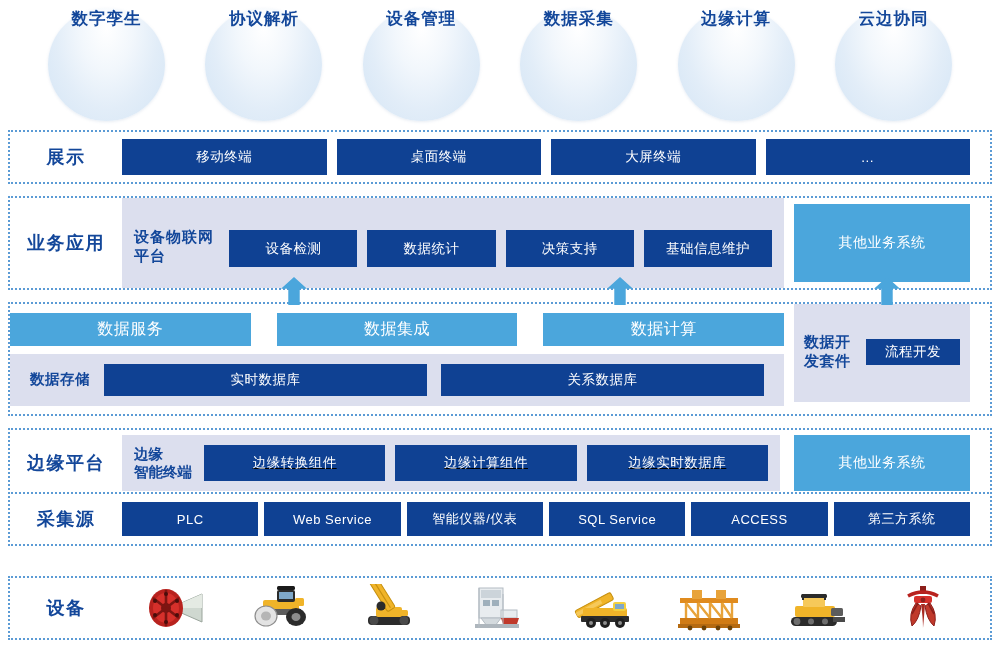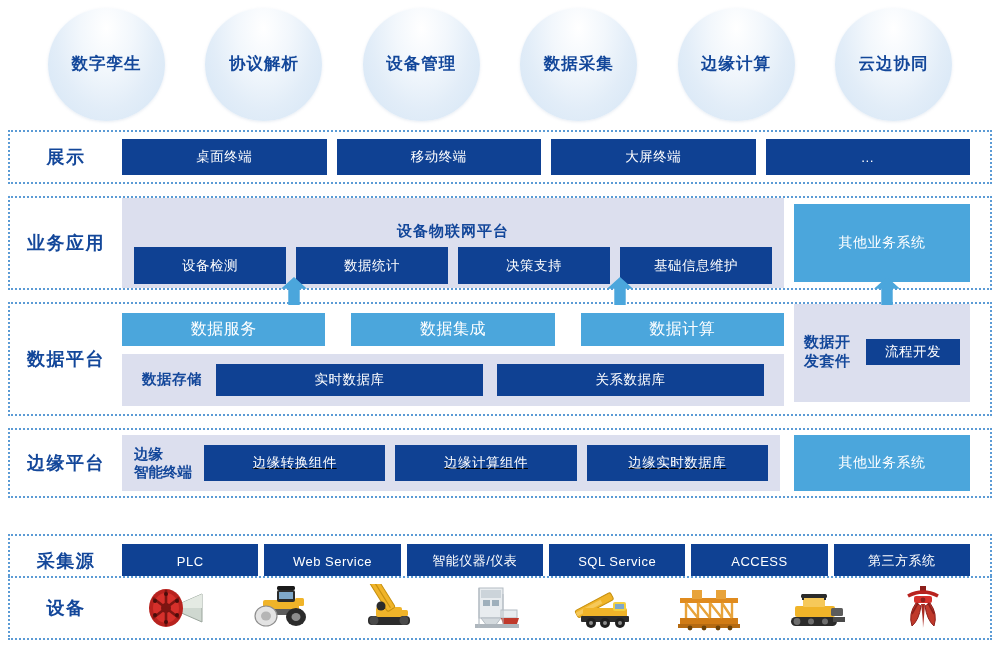--- a/index.html
+++ b/index.html
@@ -14,21 +14,21 @@
   
   #bubble-row{
     position:absolute;left:0;top:0;width:1000px;height:128px;
     display:flex;justify-content:space-between;
     padding:0 48px;box-sizing:border-box;
     align-items:center;
   }
   .bubble{
     width:117px;height:113px;border-radius:50%;
     background:radial-gradient(ellipse at 50% 18%, #ffffff 0%, #f2f7fc 32%, #e2edf8 62%, #d4e5f5 100%);
-    display:flex;align-items:center;justify-content:center;
+    display:flex;align-items:flex-start;justify-content:center;
     box-shadow:0 1px 3px rgba(120,150,190,.18);
   }
   .bubble span{
     font-size:16.5px;font-weight:bold;color:#13479a;letter-spacing:1px;
     white-space:nowrap;
   }
 
   
   .layer{
     position:absolute;left:8px;width:984px;
@@ -65,21 +65,21 @@
   
   #layer-display{top:130px;height:54px;}
   #layer-display .layer-body{gap:10px;padding-right:20px;}
   #layer-display .dbox{flex:1;height:36px;}
 
   
   #layer-business{top:196px;height:94px;}
   #layer-business .layer-body{gap:10px;padding-right:20px;}
   #iot-panel{
     flex:1;height:90px;
-    display:flex;flex-direction:column;align-items:center;
+    display:flex;flex-direction:row;align-items:center;
     padding:21px 12px 10px;
   }
   #iot-title{font-size:15px;font-weight:bold;color:#13479a;letter-spacing:1px;margin:3px 0 6px;}
   #iot-boxes{display:flex;gap:10px;width:100%;}
   #iot-boxes .dbox{flex:1;height:37px;}
   #other-biz{width:176px;flex:0 0 176px;height:78px;font-size:14px;}
 
   
   #layer-data{top:302px;height:114px;}
   #layer-data .layer-body{
@@ -112,21 +112,21 @@
   }
   #edge-term-label{
     font-size:14.5px;font-weight:bold;color:#13479a;line-height:1.25;
     white-space:nowrap;text-align:left;
   }
   #edge-boxes{display:flex;gap:10px;flex:1;text-decoration:underline;}
   #edge-boxes .dbox{flex:1;height:36px;}
   #edge-cloud{width:176px;flex:0 0 176px;height:56px;font-size:14px;}
 
   
-  #layer-source{top:534px;height:54px;align-items:center;}
+  #layer-source{top:492px;height:54px;align-items:center;}
   #layer-source .layer-body{gap:6px;padding-right:20px;}
   #layer-source .dbox{flex:1;height:34px;font-size:13px;}
 
   
   #layer-equipment{top:576px;height:64px;}
   #layer-equipment .layer-body{
     justify-content:space-around;padding-right:14px;height:100%;
   }
   .equip{
     width:74px;height:54px;display:flex;align-items:center;justify-content:center;
@@ -161,22 +161,22 @@
     <span>边缘计算</span>
   </div>
   <div class="bubble">
     <span>云边协同</span>
   </div>
 </div>
 
 <div class="layer" id="layer-display">
   <div class="layer-label">展示</div>
   <div class="layer-body">
+    <div class="dbox">移动终端</div>
     <div class="dbox">桌面终端</div>
-    <div class="dbox">移动终端</div>
     <div class="dbox">大屏终端</div>
     <div class="dbox">...</div>
   </div>
 </div>
 
 <div class="layer" id="layer-business">
   <div class="layer-label">业务应用</div>
   <div class="layer-body">
     <div class="panel" id="iot-panel">
       <div id="iot-title">设备物联网平台</div>
@@ -189,21 +189,20 @@
     </div>
     <div class="lbox" id="other-biz">其他业务系统</div>
   </div>
 </div>
 
 <div class="uparrow" style="left:281px;top:277px;"></div>
 <div class="uparrow" style="left:607px;top:277px;"></div>
 <div class="uparrow" style="left:874px;top:277px;"></div>
 
 <div class="layer" id="layer-data">
-  <div class="layer-label">数据平台</div>
   <div class="layer-body">
     <div id="data-left">
       <div id="data-svc-row">
         <div class="lbox">数据服务</div>
         <div class="lbox">数据集成</div>
         <div class="lbox">数据计算</div>
       </div>
       <div class="panel" id="data-store-panel">
         <div id="data-store-label">数据存储</div>
         <div class="dbox">实时数据库</div>

